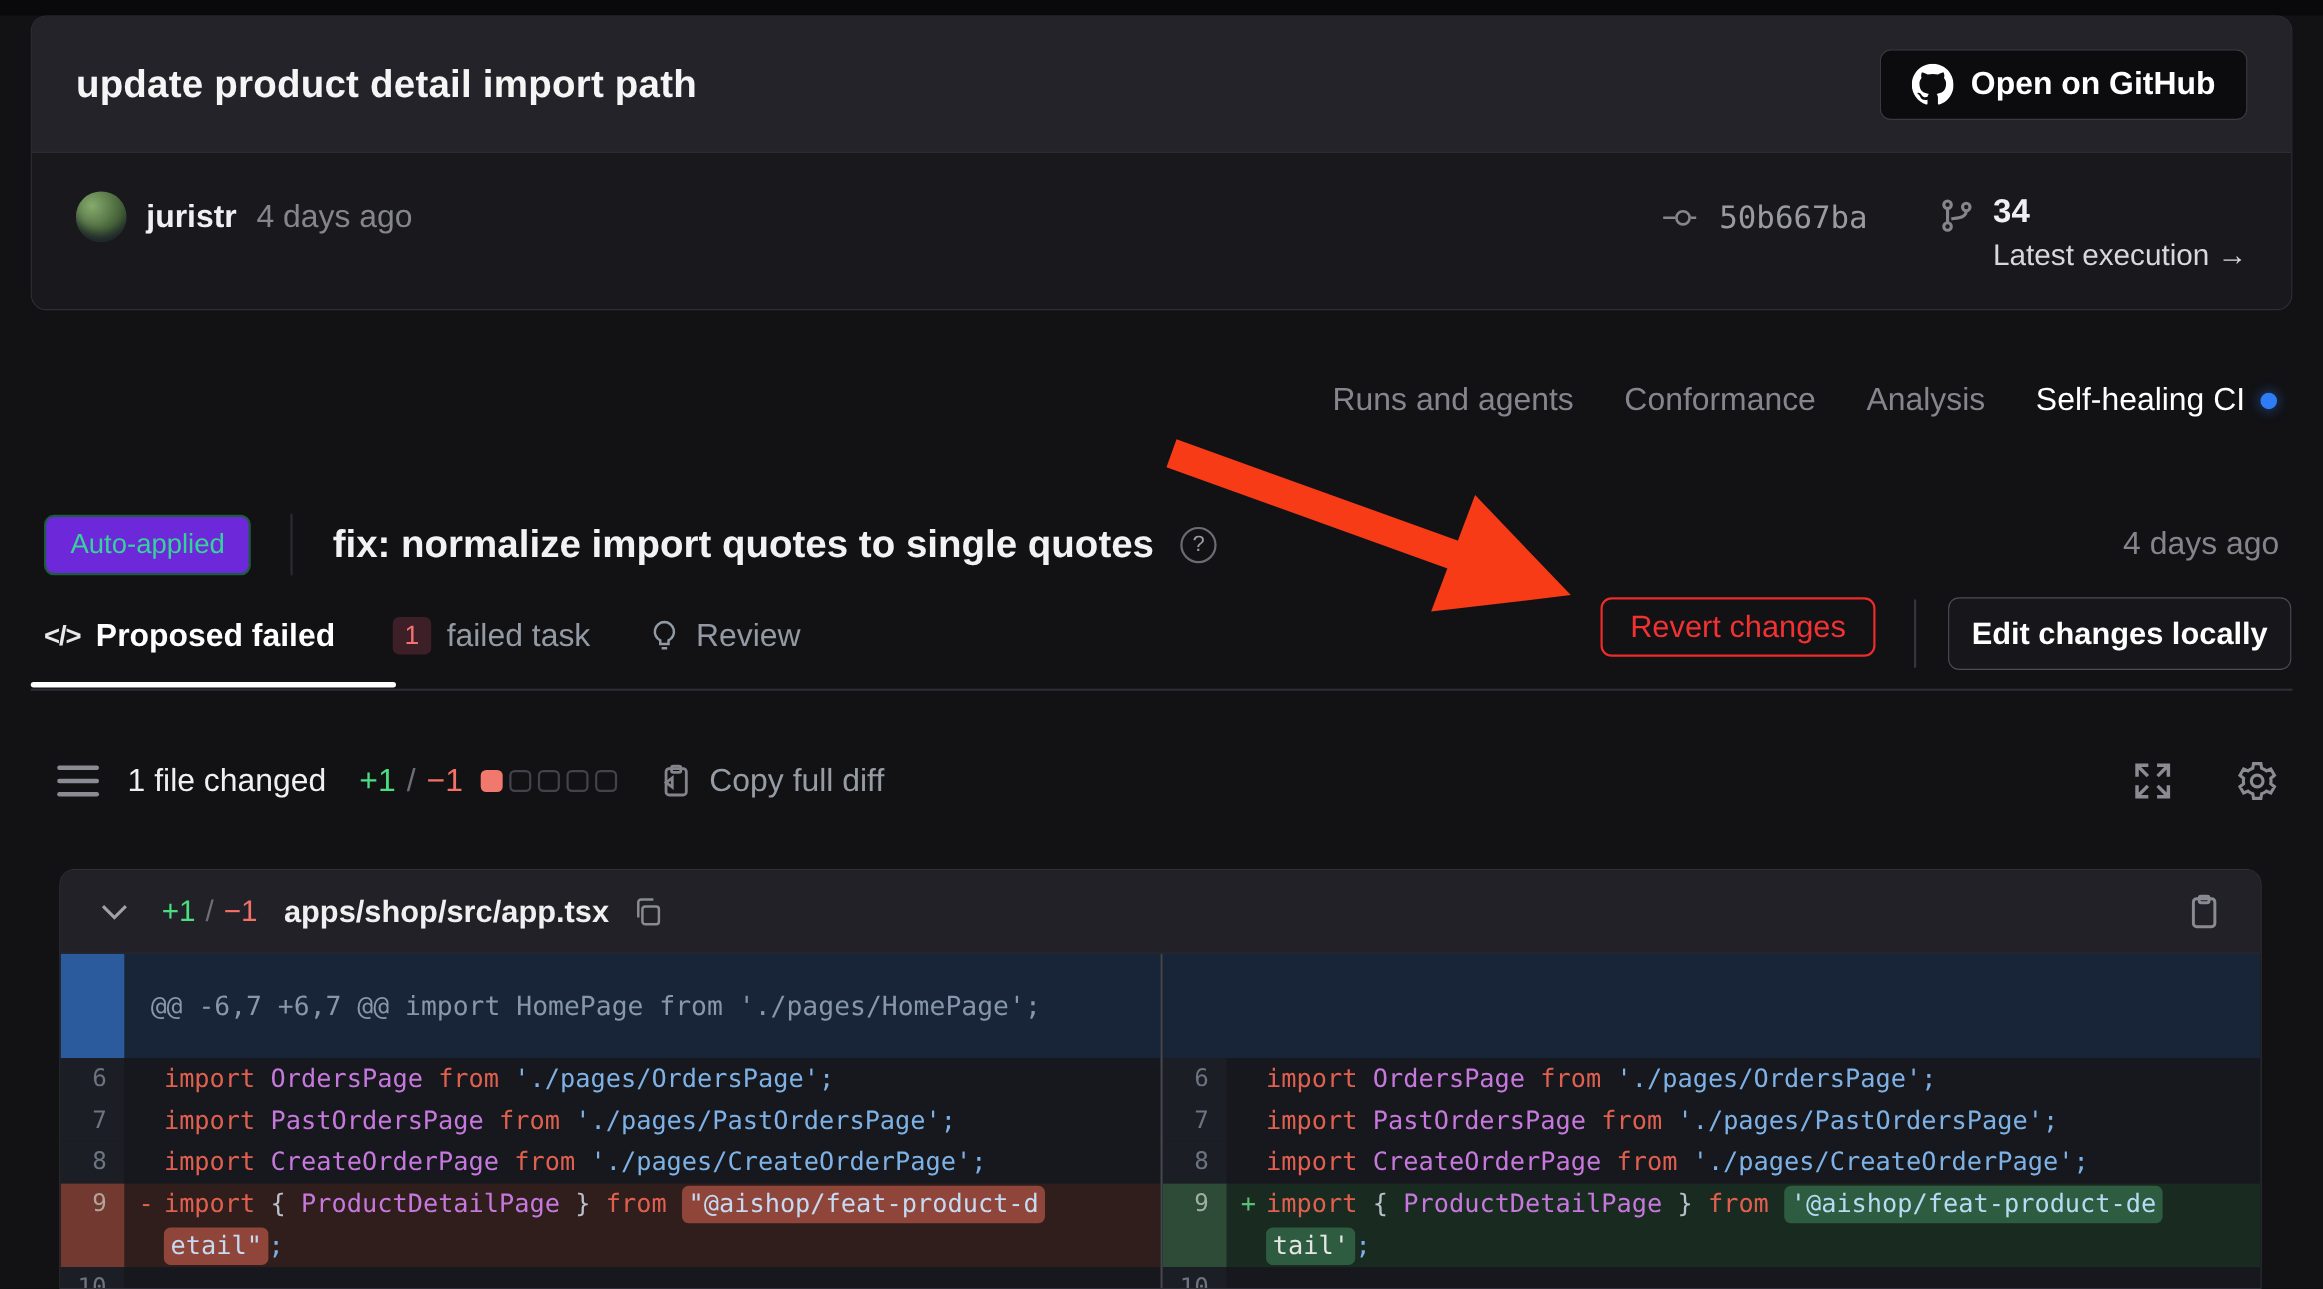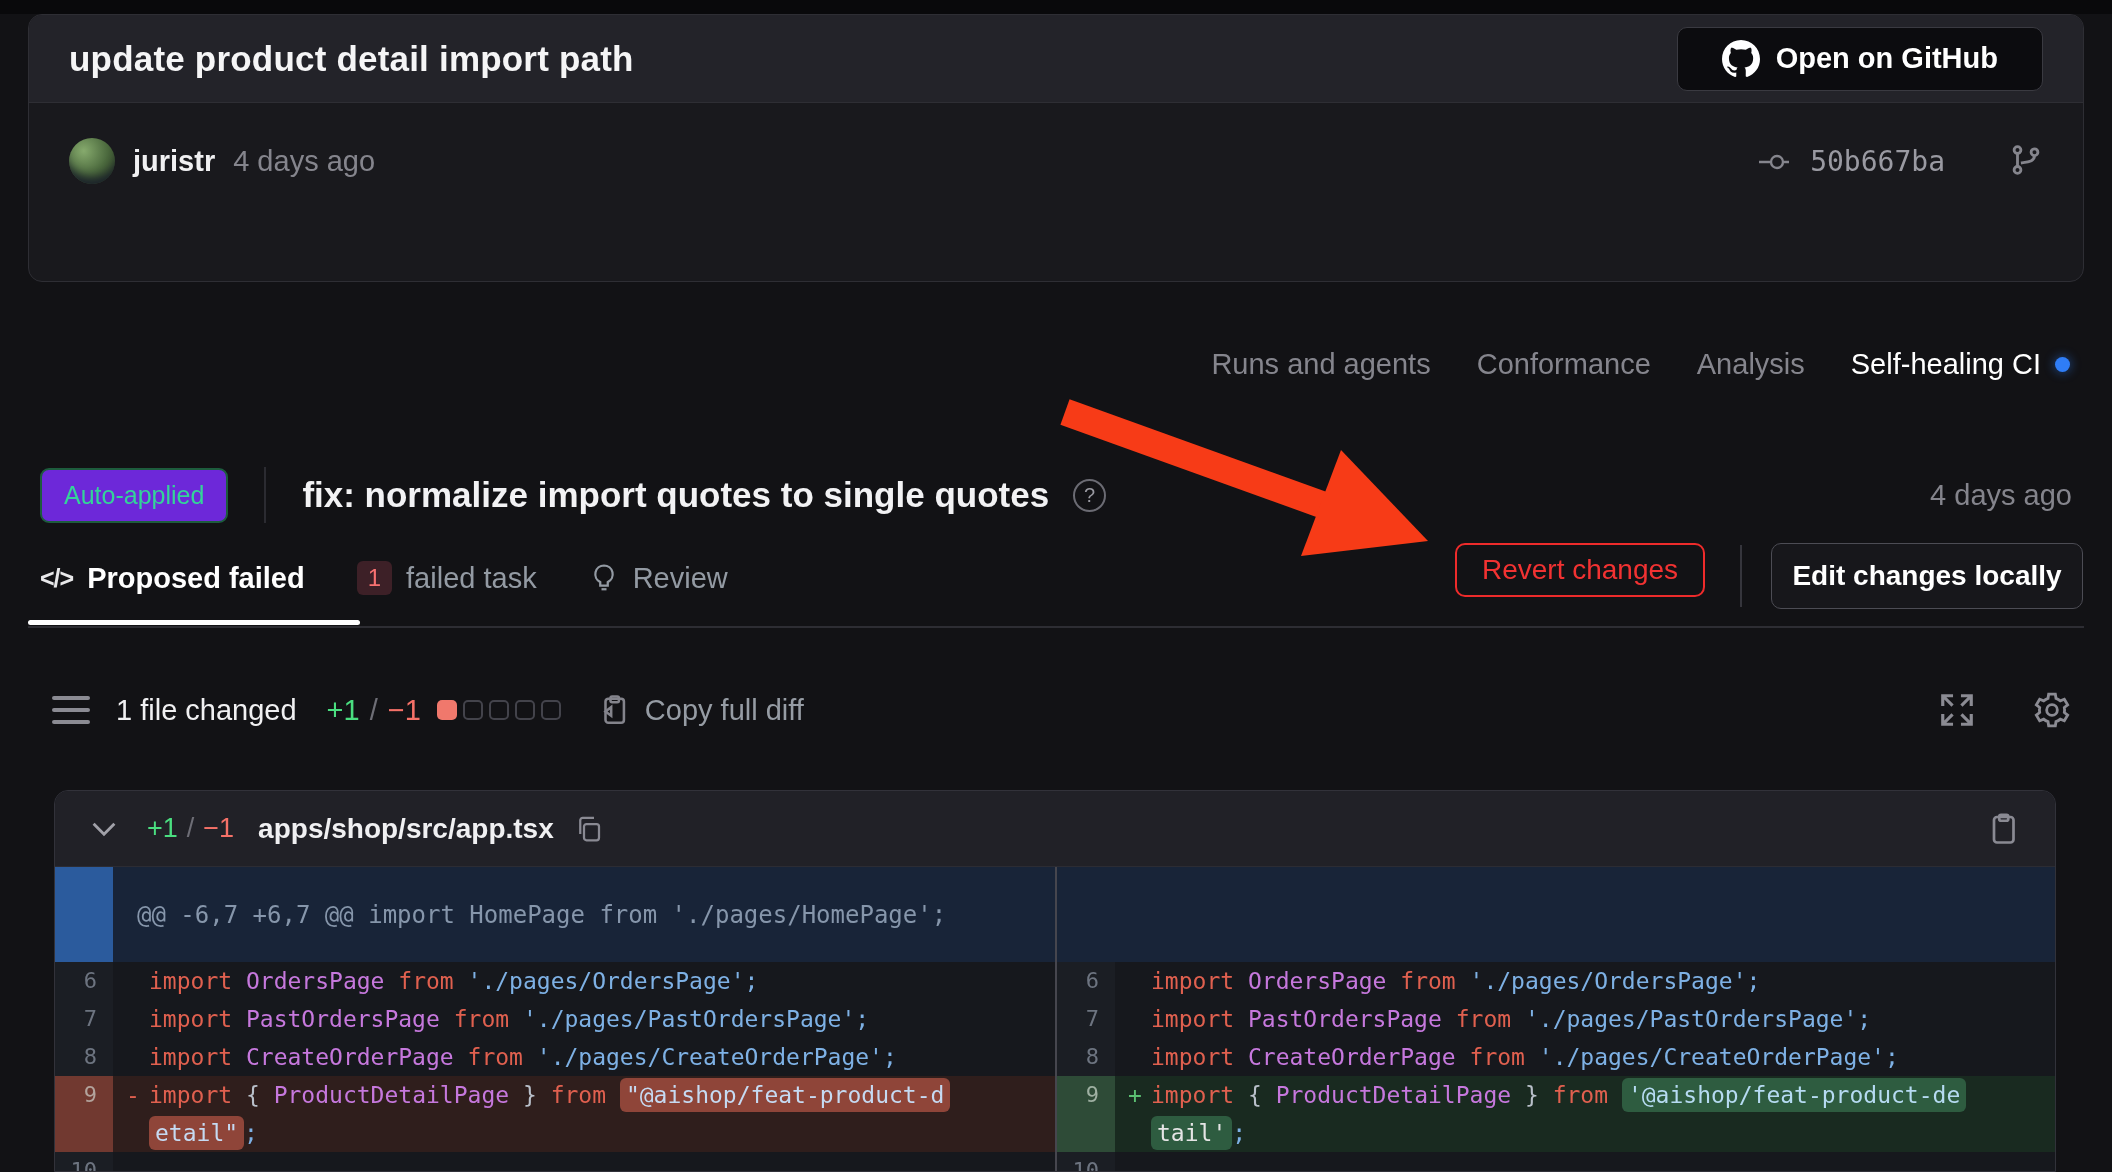--- a/index.html
+++ b/index.html
@@ -12,26 +12,26 @@
     overflow:hidden;
   }
   .top-strip { position:absolute; top:0; left:0; right:0; height:14px; background:#09090b; }
 
   
   .header-card {
     position:absolute; top:14px; left:28px; width:2056px; height:268px;
     background:#19191d; border:1px solid #2e2e34; border-radius:14px; overflow:hidden;
   }
   .header-top {
-    height:88px; background:#232329; border-bottom:1px solid #2e2e34;
+    height:124px; background:#232329; border-bottom:1px solid #2e2e34;
     display:flex; align-items:center; justify-content:space-between; padding:0 40px;
   }
   .page-title { font-size:35px; font-weight:700; color:#f5f5f6; letter-spacing:.2px; }
   .gh-btn {
-    display:flex; align-items:center; gap:16px; height:64px; padding:0 44px;
+    display:flex; align-items:center; gap:16px; height:64px; padding:0 28px;
     background:#0c0c0f; border:1px solid #3a3a41; border-radius:10px;
     color:#fff; font-size:29px; font-weight:700; cursor:pointer;
   }
   .gh-btn svg { width:38px; height:38px; fill:#fff; }
   .header-bottom { display:flex; justify-content:space-between; padding:34px 40px 0; }
   .author-group { display:flex; align-items:center; gap:18px; height:48px; }
   .avatar {
     width:46px; height:46px; border-radius:50%;
     background:radial-gradient(circle at 32% 28%, #86aa6d, #4c6a3e 52%, #222f1c 100%);
     box-shadow:inset 0 -12px 10px -6px #1b222b;
@@ -181,20 +181,24 @@
         <span class="commit-hash">50b667ba</span>
       </div>
       <div class="exec-group">
         <svg width="34" height="34" viewBox="0 0 24 24" fill="none" stroke-width="2">
           <circle cx="6" cy="5" r="2.4"></circle>
             <circle cx="6" cy="19" r="2.4"></circle>
             <circle cx="18" cy="6.5" r="2.4"></circle>
           <path d="M6 7.4v9.2"></path>
             <path d="M18 8.9c0 4.6-5.5 4.6-9.6 5.2"></path>
         </svg>
+        <div>
+          <div class="exec-count">34</div>
+          <div class="exec-link"><span>Latest execution</span> <span>→</span></div>
+        </div>
       </div>
     </div>
   </div>
 </div>
 
 <div class="nav-row">
   <span class="nav-item">Runs and agents</span>
   <span class="nav-item">Conformance</span>
   <span class="nav-item">Analysis</span>
   <span class="nav-item active">

